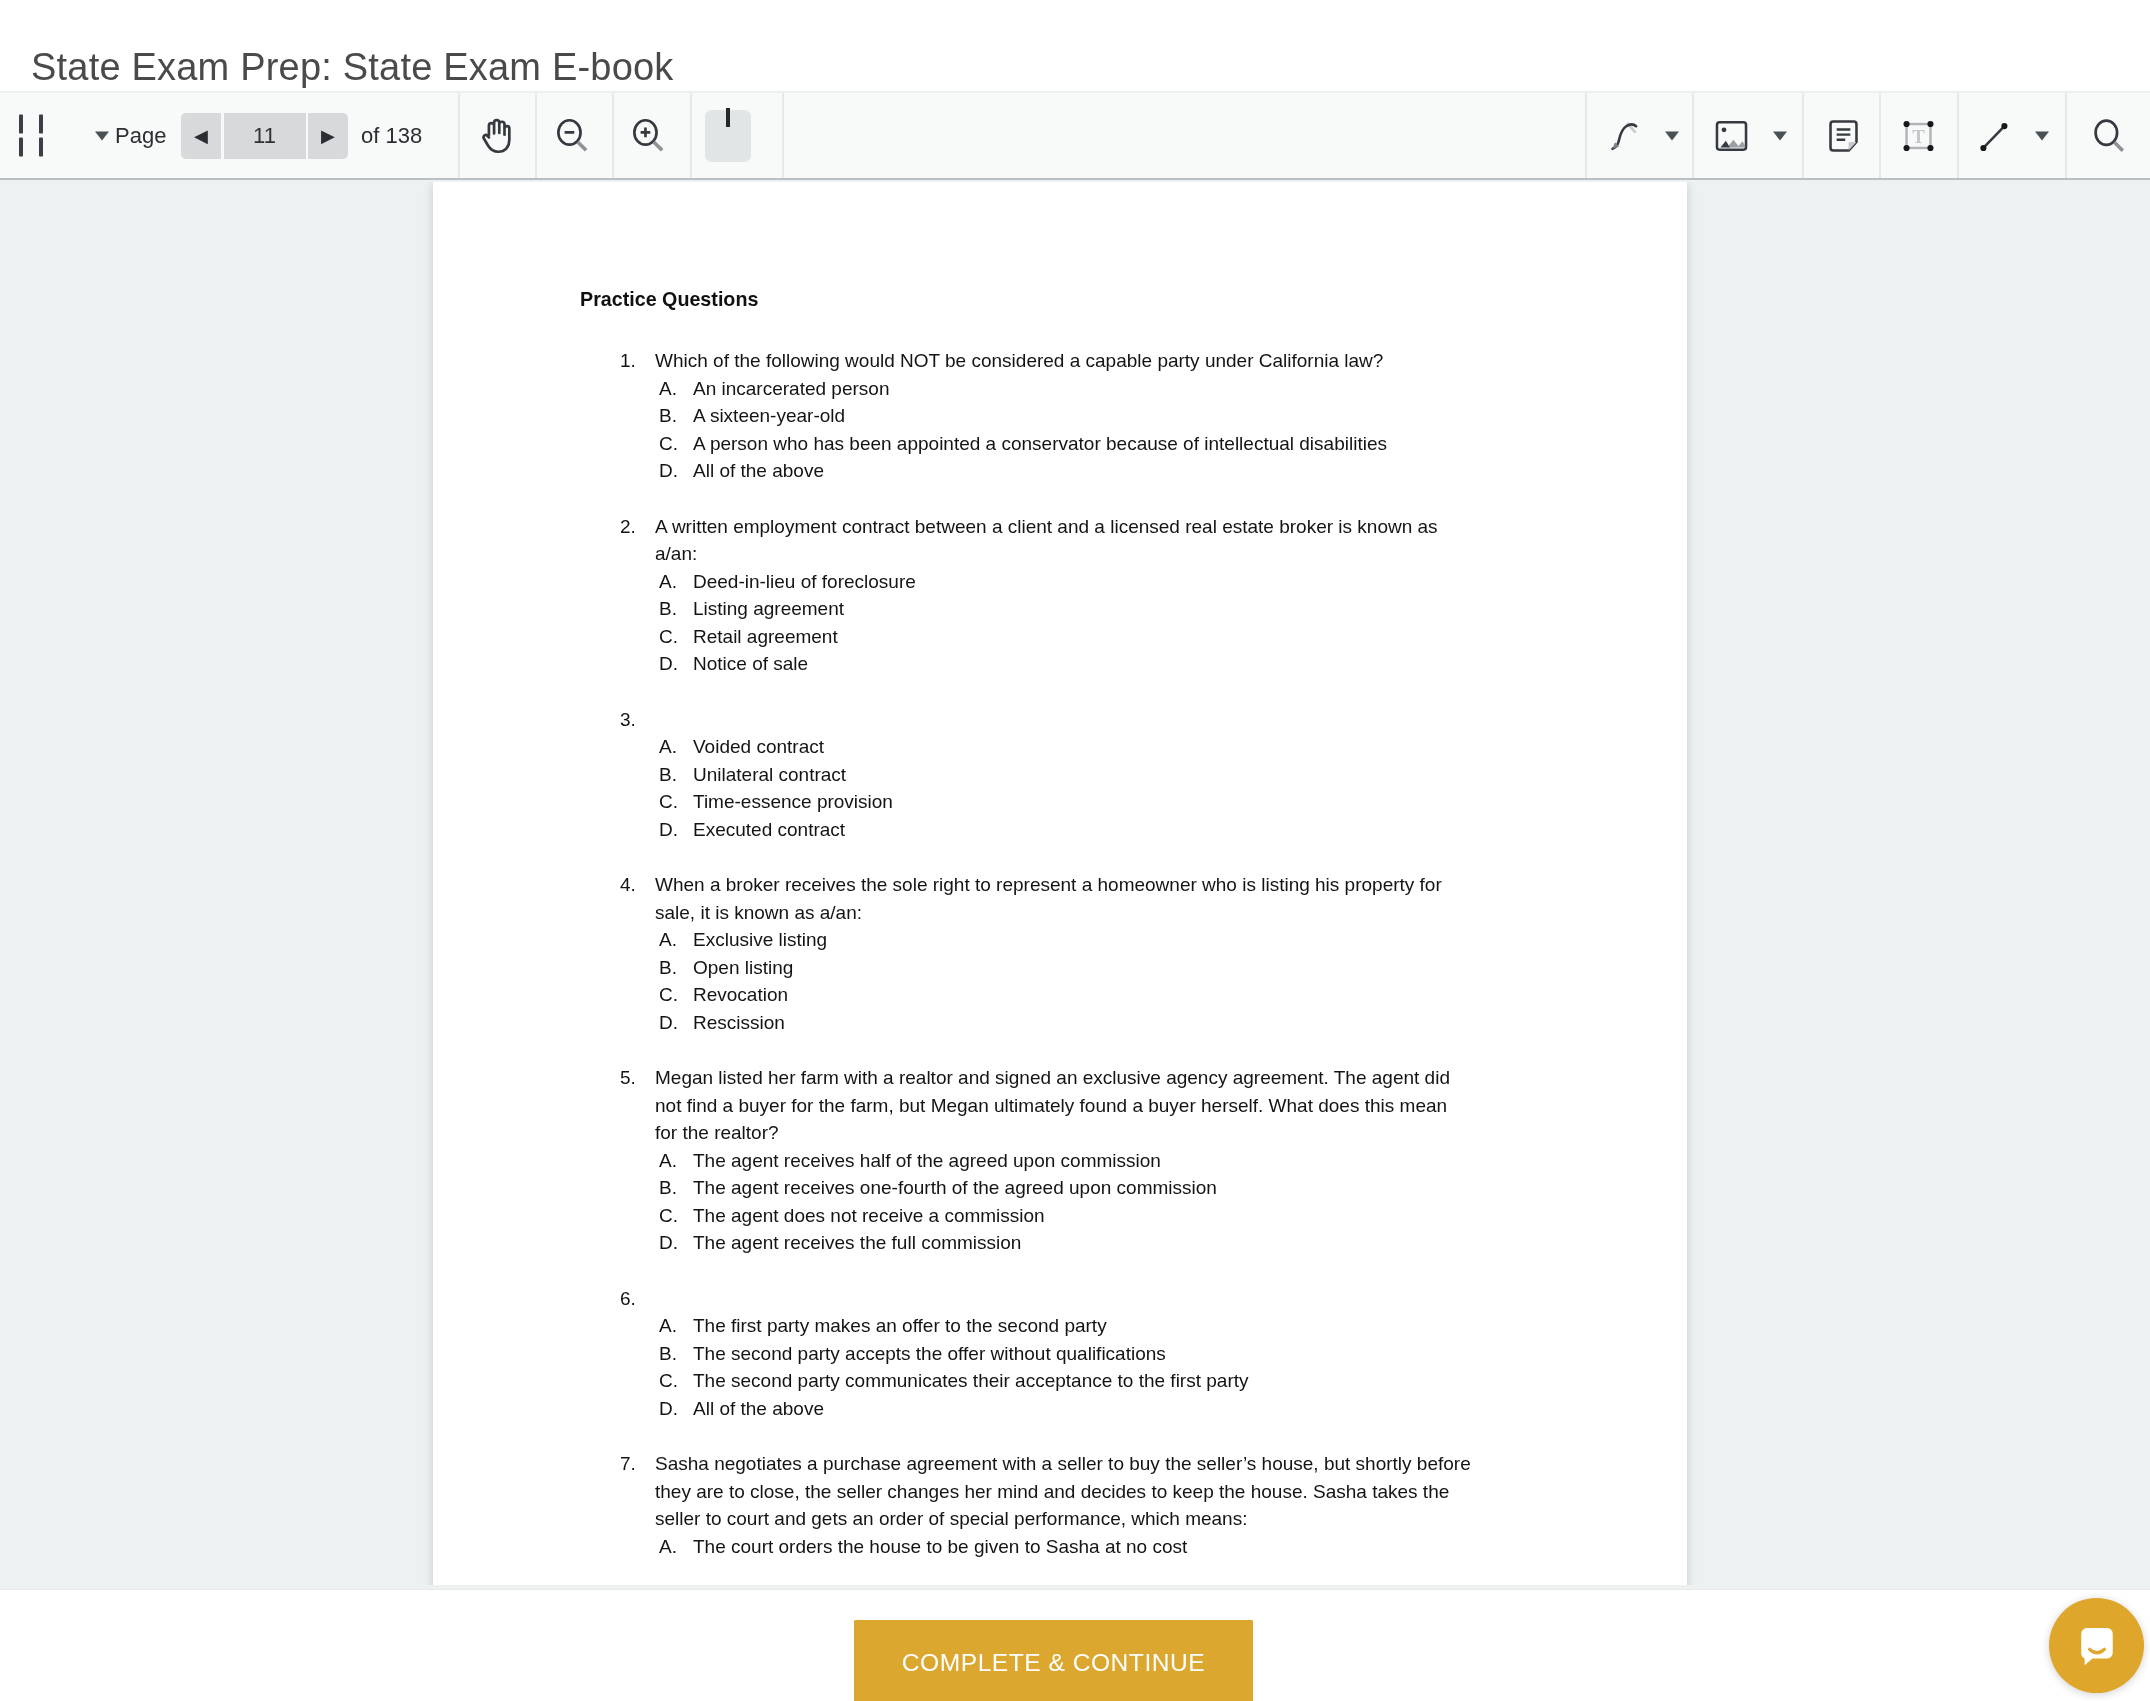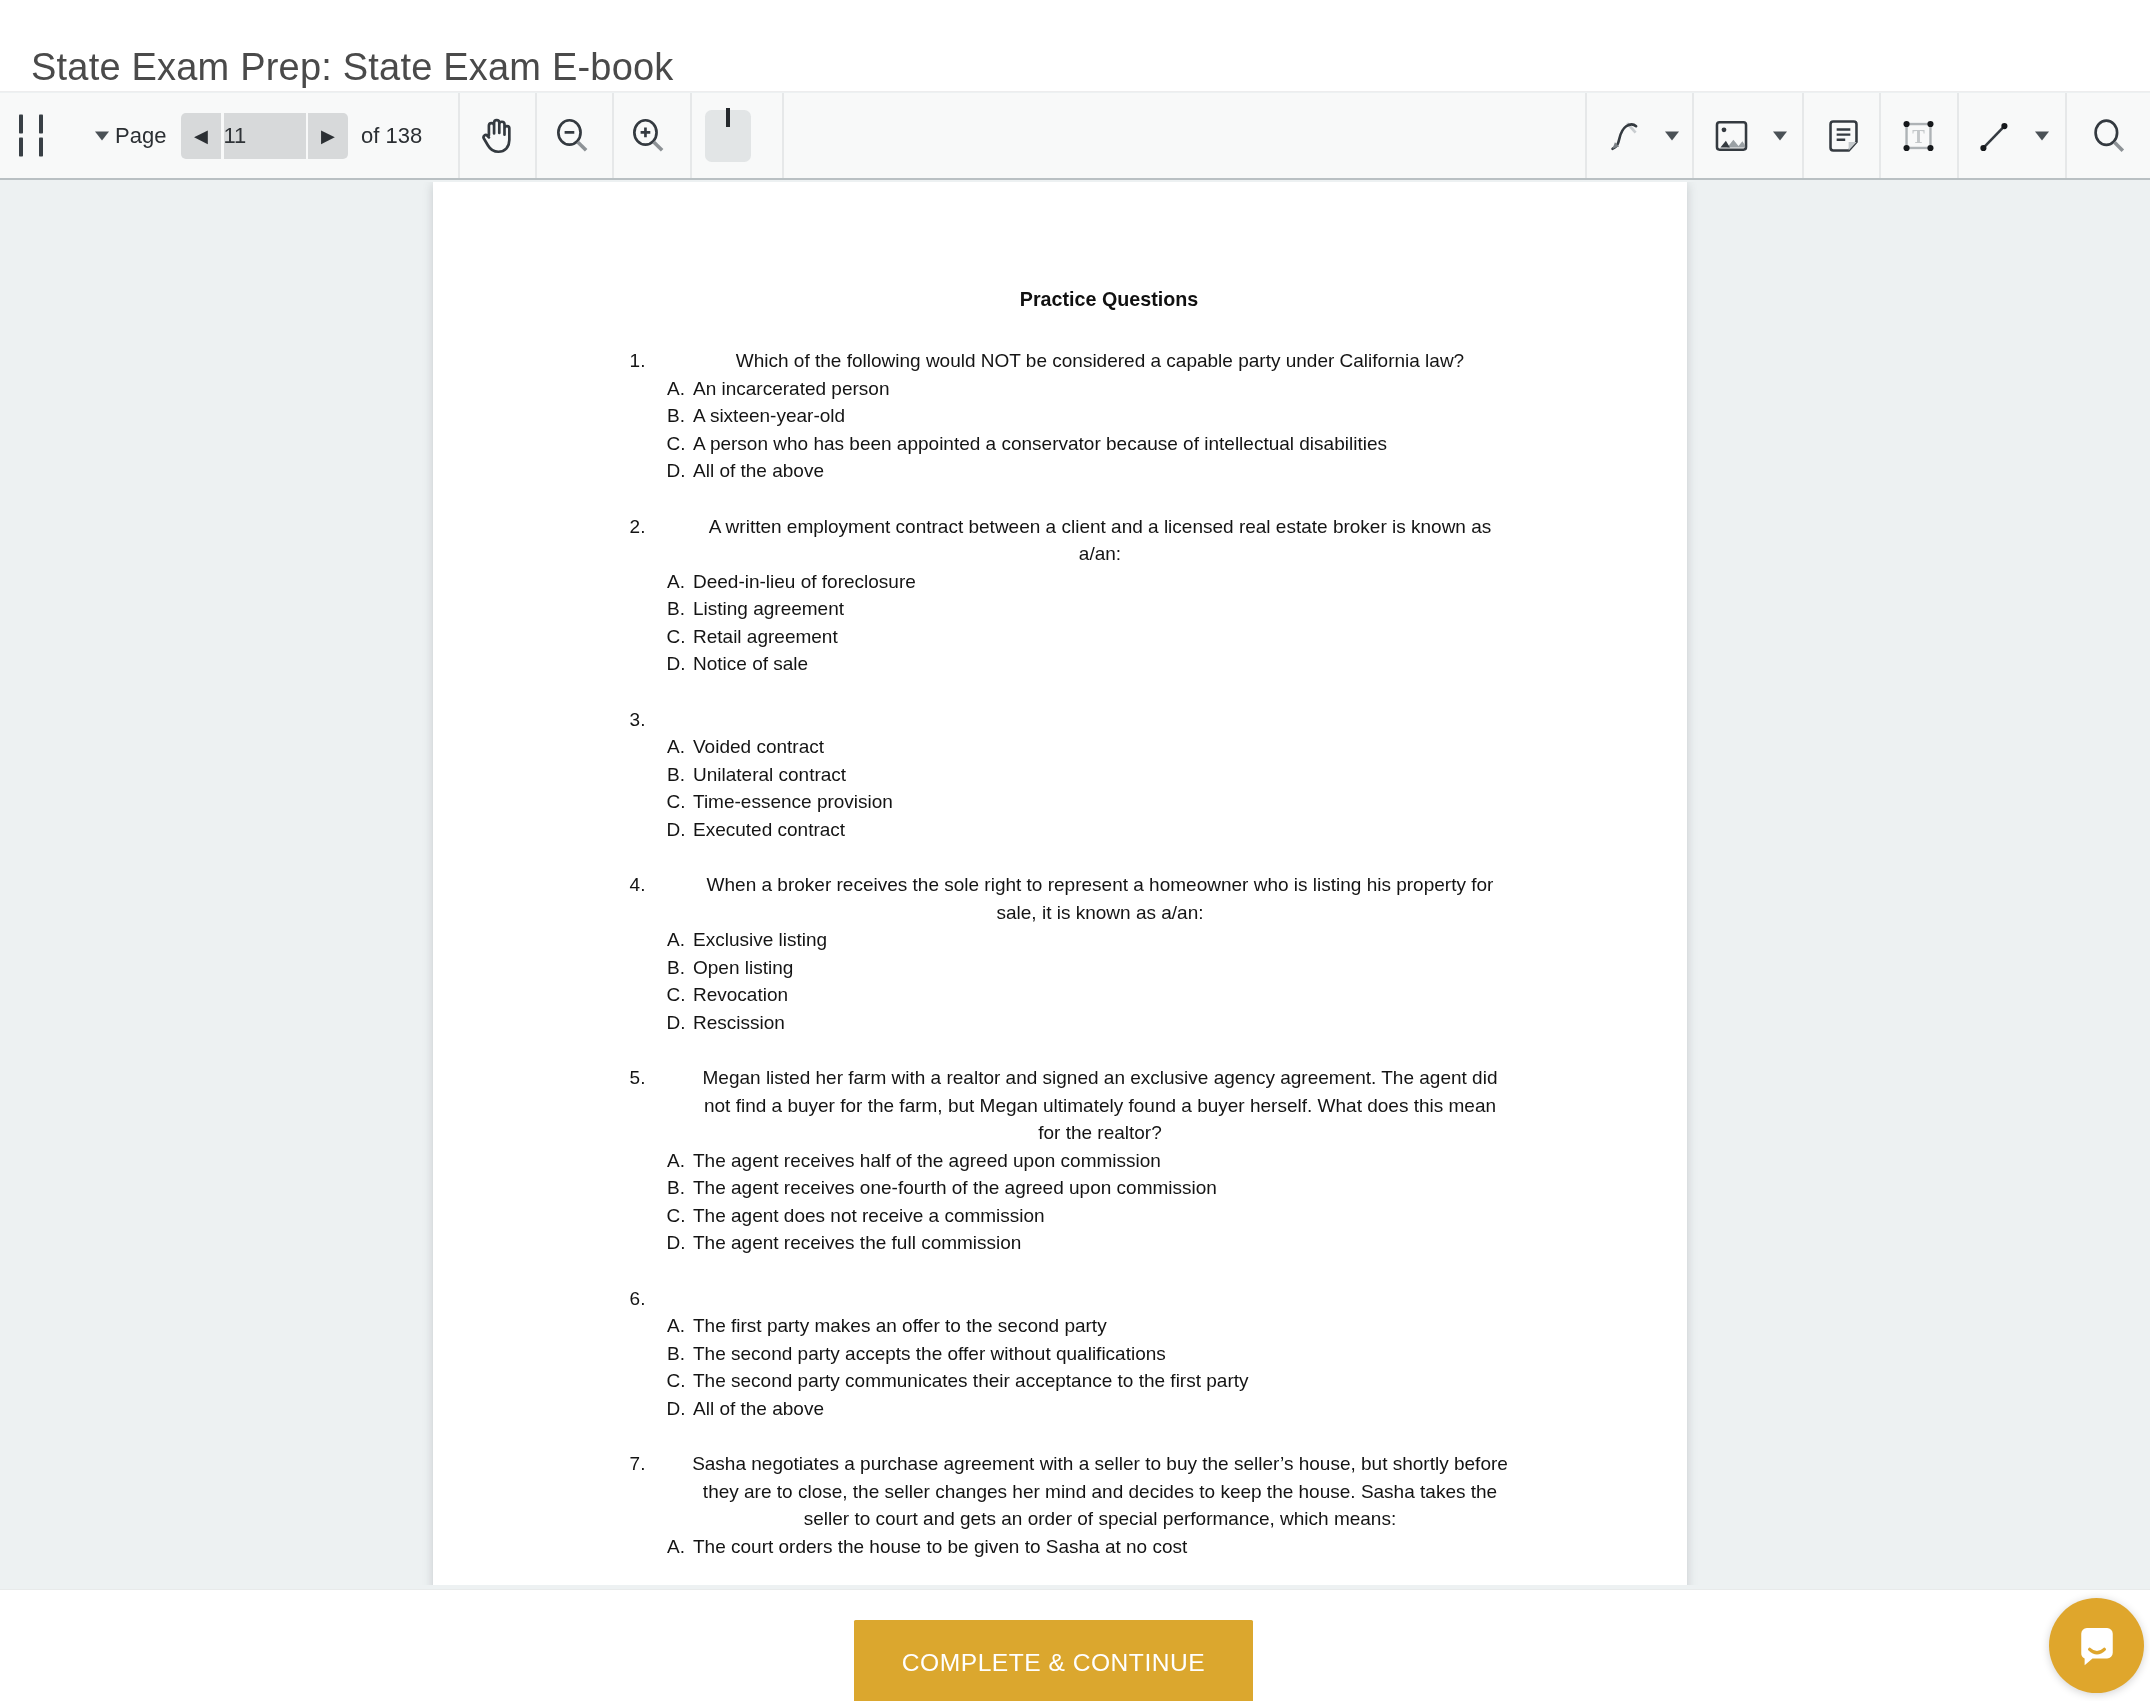--- a/index.html
+++ b/index.html
@@ -23,29 +23,29 @@
   .grid-cell .ln { width:10.7px; height:2.5px; background:#394046; margin-top:2.5px; }
 
   .caret { width:0; height:0; border-left:7.4px solid transparent; border-right:7.4px solid transparent; border-top:9px solid #4a5156; }
 
   
   .pager { position:absolute; left:181px; top:50%; transform:translateY(-50%); display:flex; align-items:stretch; height:46px; }
   .pager .seg { background:#d7d9da; border:none; display:flex; align-items:center; justify-content:center; cursor:pointer; }
   .pager .prev { width:40px; border-radius:4.9px 0 0 4.9px; margin-right:2.5px; }
   .pager .next { width:40px; border-radius:0 4.9px 4.9px 0; margin-left:2.5px; }
   .pager .arrow { font-family:"DejaVu Sans", sans-serif; font-size:18px; color:#2b2f33; }
-  .page-input { width:82px; background:#d7d9da; border:none; text-align:left; font-size:22px; color:#2f3337; font-family:"Liberation Sans", sans-serif; }
+  .page-input { width:82px; background:#d7d9da; border:none; text-align:center; font-size:22px; color:#2f3337; font-family:"Liberation Sans", sans-serif; }
 
   .icon-btn svg { display:block; }
 
   .fit-wrap { background:#e2e5e6; border-radius:6.6px; width:46px; height:52px; }
   .fit-inner { width:23px; height:38px; background:#ffffff; border:2.5px solid #24282c; margin:7.4px auto; }
 
   
-  .viewer { position:absolute; top:182px; left:0; right:0; bottom:116px; background:#edf1f2; overflow:hidden;text-align:center; }
+  .viewer { position:absolute; top:182px; left:0; right:0; bottom:116px; background:#edf1f2; overflow:hidden; }
   .pdf-page { position:absolute; left:433px; top:0; width:1254px; height:1805px; background:#ffffff; box-shadow:0 1.6px 9.8px rgba(60,70,75,0.22); padding:103px 49px 0 147px; }
 
   .doc-heading { font-size:19.7px; font-weight:bold; color:#101010; line-height:28px; margin-bottom:34px; }
   .doc { font-size:19px; line-height:27.5px; color:#141414; }
   .q-block { margin-bottom:28px; }
   .q-row { display:flex; }
   .q-num { width:35px; margin-left:40px; flex:none; }
   .q-stem { width:890px; white-space:pre-line; }
   .opt { display:flex; margin-left:79px; }
   .opt-letter { width:34px; flex:none; }

